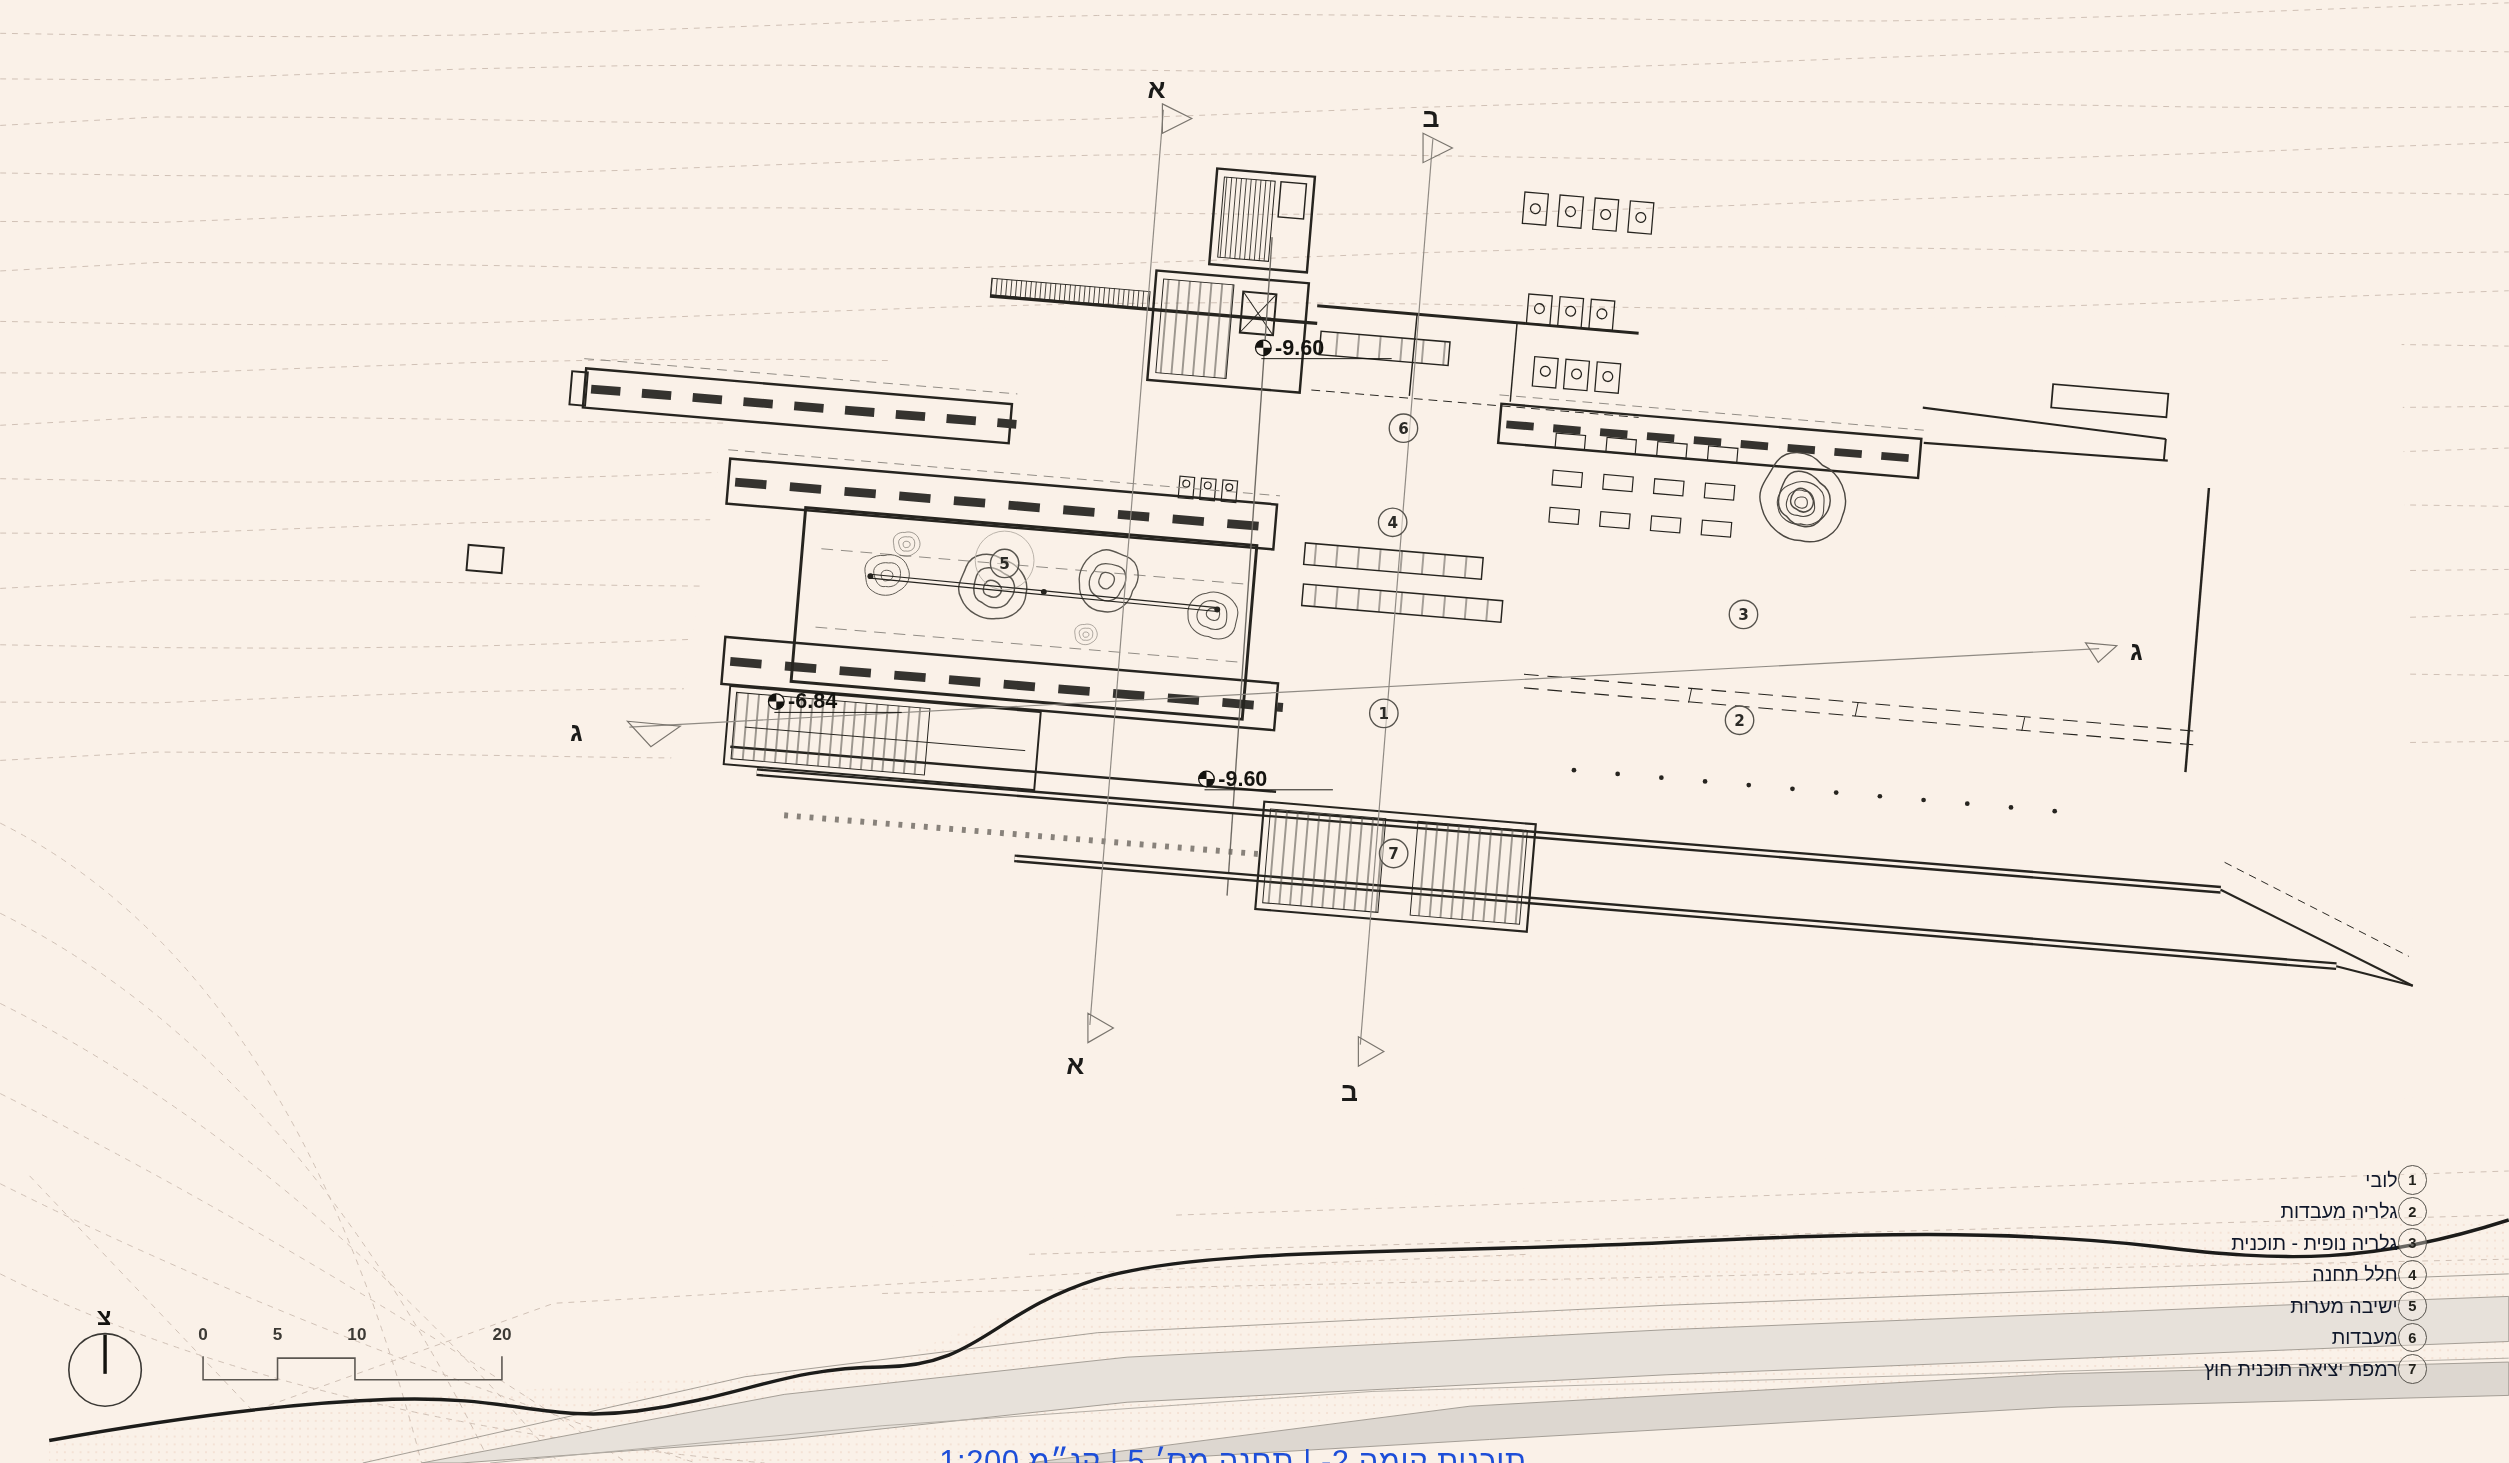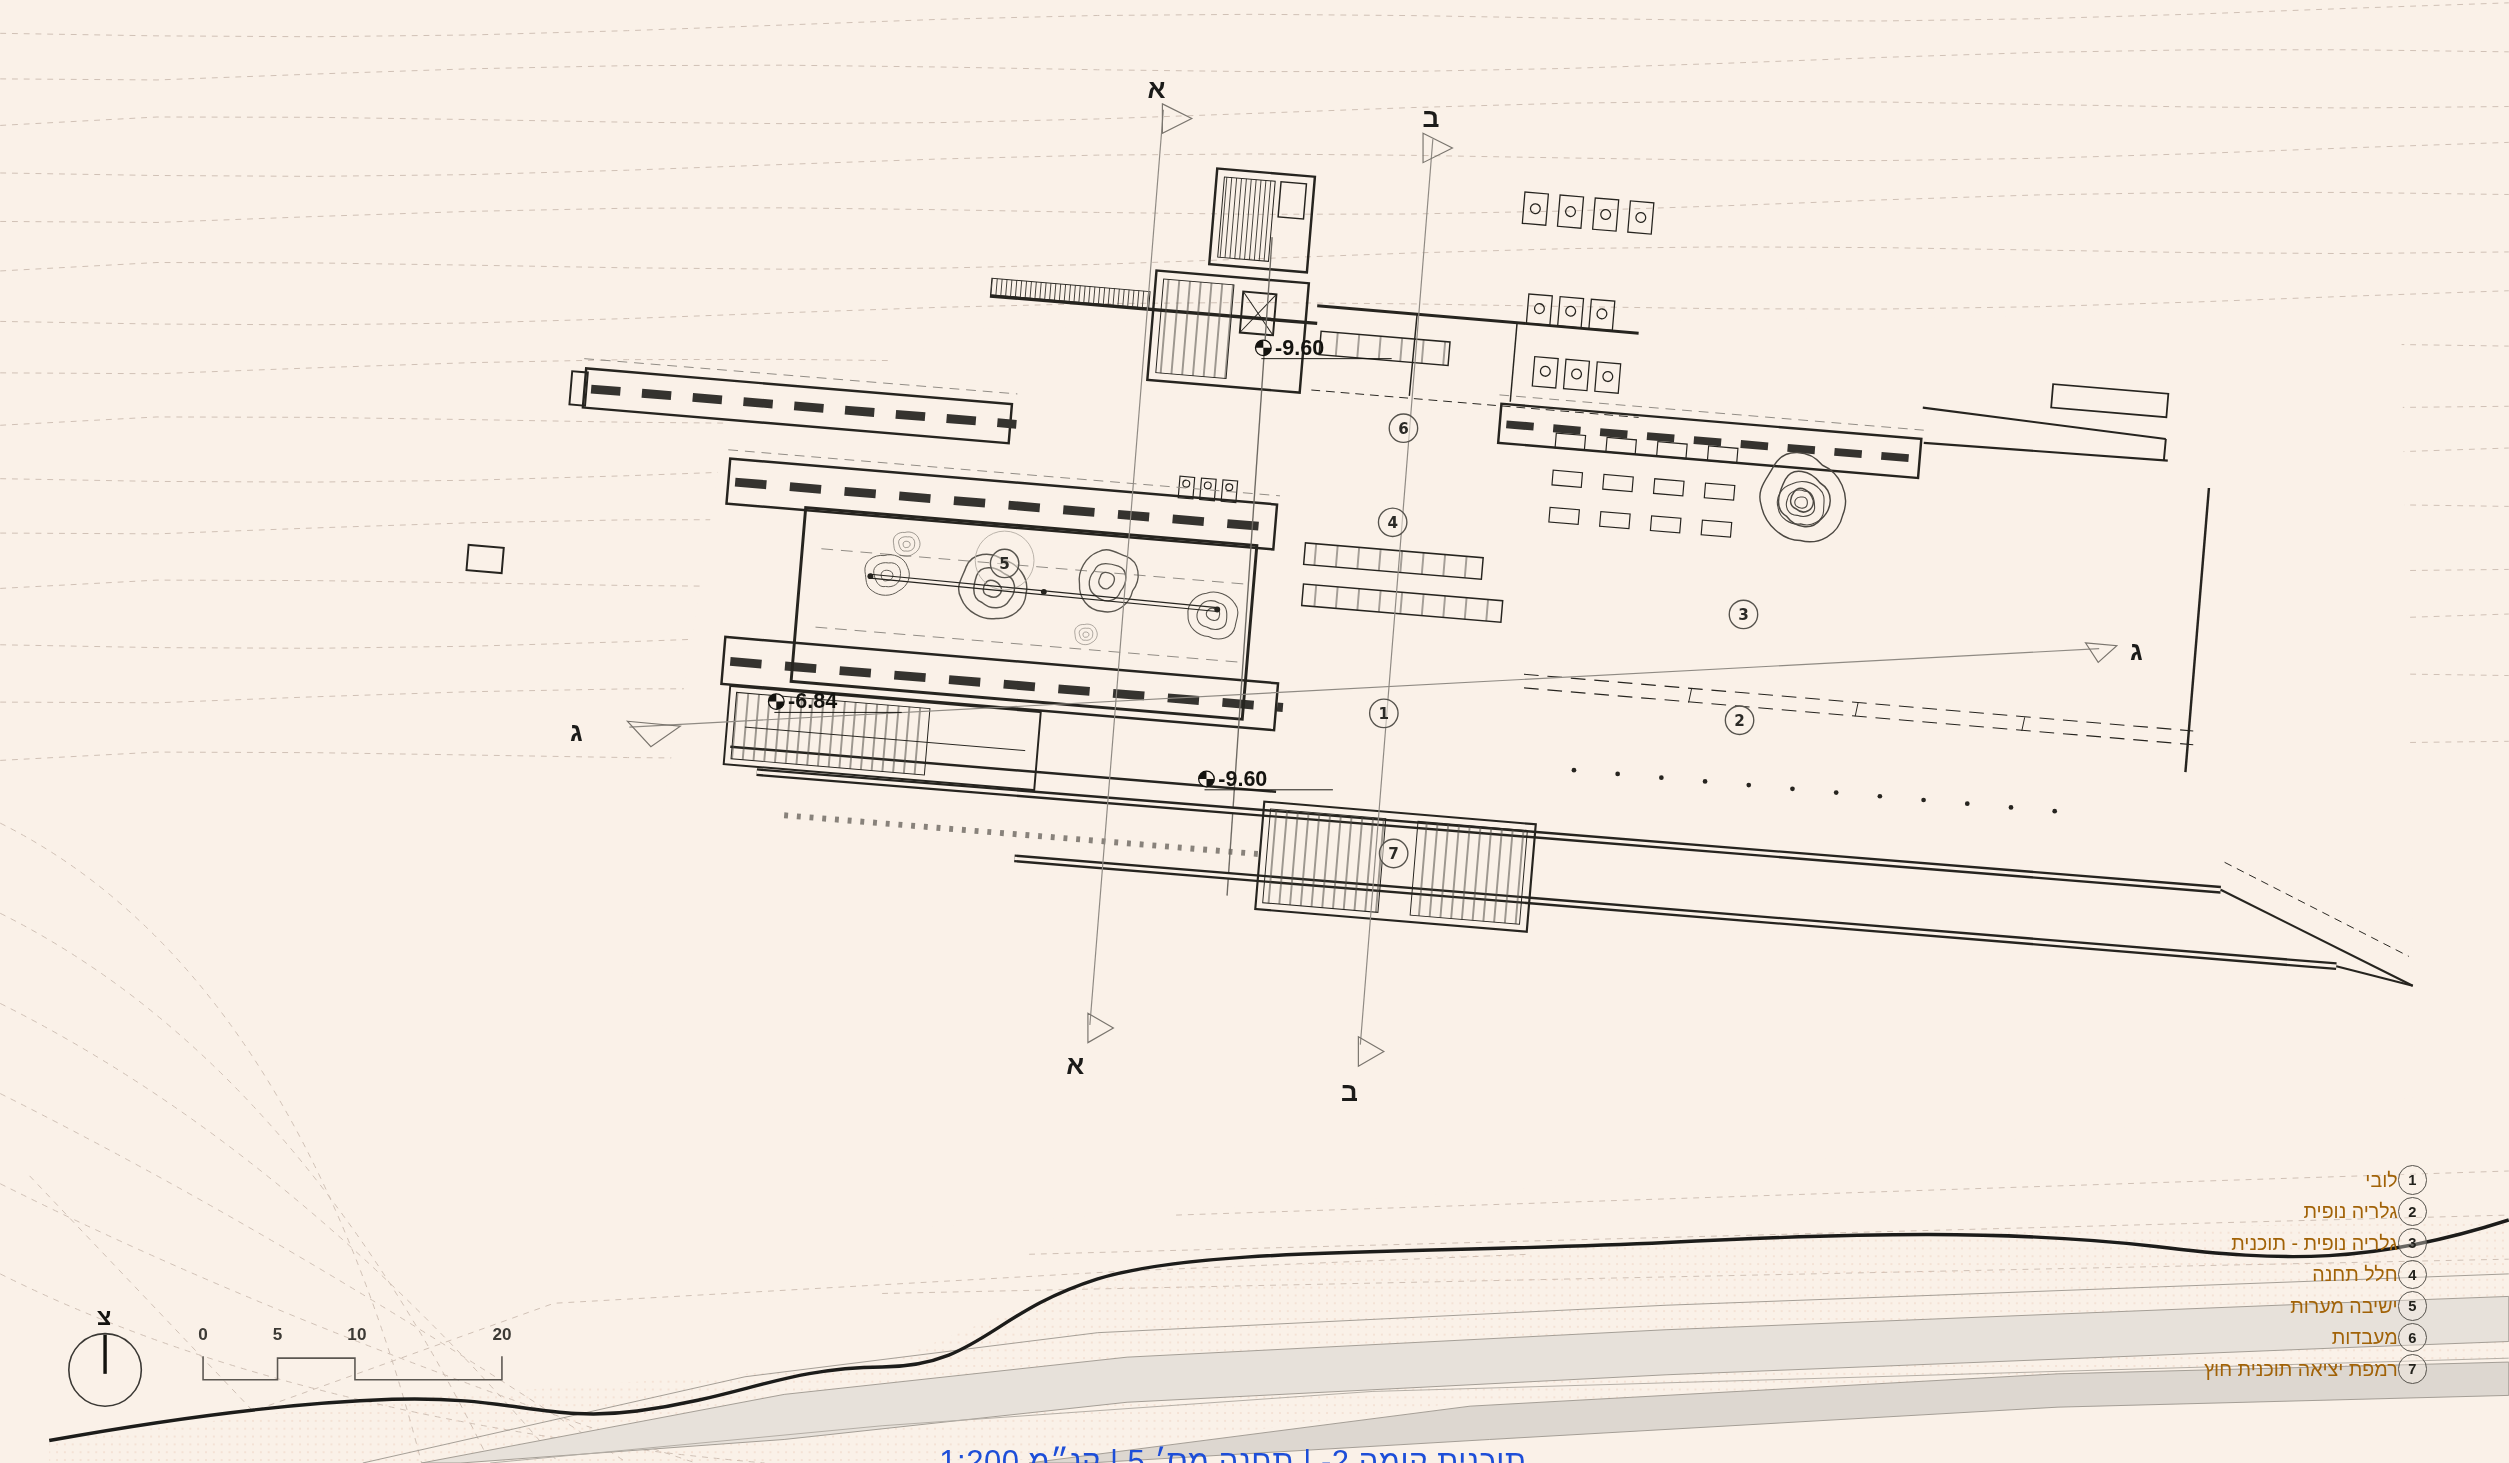--- a/index.html
+++ b/index.html
@@ -20,21 +20,21 @@
   .lrow{
     display:flex;align-items:center;justify-content:flex-start;
     height:28px;margin-bottom:3.5px;direction:rtl;
   }
   .lnum{
     width:27.4px;height:27.4px;border:1.5px solid #56534d;border-radius:50%;
     display:flex;align-items:center;justify-content:center;flex:0 0 auto;
     font-size:14.7px;font-weight:bold;color:#23221d;background:rgba(250,241,232,.35);
   }
   .ltext{
-    font-size:19.6px;color:#a16207;margin-right:0;margin-left:0;
+    font-size:19.6px;color:#0f172a;margin-right:0;margin-left:0;
     padding-right:0;padding-left:0;margin-inline-start:0;margin-inline-end:9.8px;
     order:2;white-space:nowrap;
   }
   .lrow .lnum{order:1;}
 </style>
 </head>
 <body>
 
 <svg class="drawing" width="2509" height="1463" viewBox="0 0 2560 1493">
   <defs>
@@ -376,21 +376,21 @@
 
 <div class="title" dir="rtl">תוכנית קומה 2- | תחנה מס׳ 5 | קנ״מ 1:200</div>
 
 <div class="legend">
   <div class="lrow">
     <span class="lnum">1</span>
     <span class="ltext">לובי</span>
   </div>
   <div class="lrow">
     <span class="lnum">2</span>
-    <span class="ltext">גלריה נופית</span>
+    <span class="ltext">גלריה מעבדות</span>
   </div>
   <div class="lrow">
     <span class="lnum">3</span>
     <span class="ltext">גלריה נופית - תוכנית</span>
   </div>
   <div class="lrow">
     <span class="lnum">4</span>
     <span class="ltext">חלל תחנה</span>
   </div>
   <div class="lrow">

